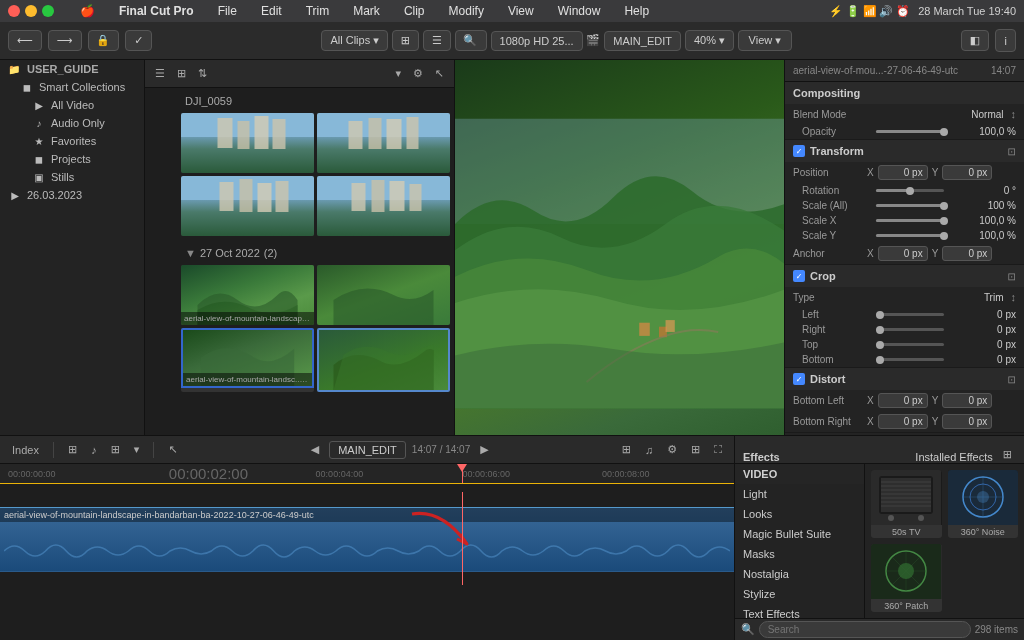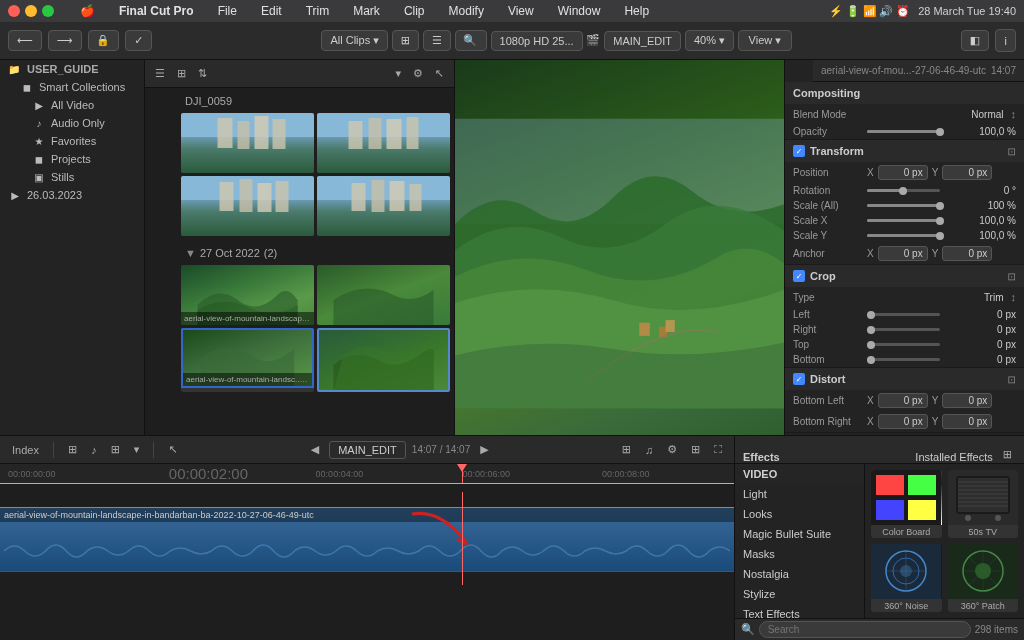--- a/index.html
+++ b/index.html
@@ -55,28 +55,28 @@
     .preview { flex: 1; background: #1a1a1a; display: flex; flex-direction: column; min-width: 0; }
     .preview-video { flex: 1; background: #0a0a0a; display: flex; align-items: center; justify-content: center; position: relative; overflow: hidden; }
     .preview-video-inner { width: 100%; height: 100%; background: linear-gradient(160deg, #1a3a1a 0%, #2a5a1a 30%, #4a7a2a 60%, #3a6a3a 80%, #2a5a2a 100%); position: relative; }
     .preview-controls { height: 28px; background: #2a2a2a; display: flex; align-items: center; padding: 0 8px; gap: 8px; border-top: 1px solid #111; }
     .timecode { font-family: monospace; font-size: 13px; color: #e0e0e0; background: #1a1a1a; padding: 2px 6px; border-radius: 3px; }
     .play-btn { color: #aaa; font-size: 14px; cursor: pointer; }
     .preview-btn { color: #aaa; font-size: 11px; cursor: pointer; padding: 2px; }
 
     
     .inspector { width: 240px; background: #232323; border-left: 1px solid #111; display: flex; flex-direction: column; flex-shrink: 0; overflow-y: auto; font-size: 11px; }
-    .inspector-header { height: 22px; background: #2a2a2a; display: flex; align-items: center; padding: 0 8px; gap: 4px; border-bottom: 1px solid #111; font-size: 10px; color: #888; margin-left: 28px; }
+    .inspector-header { height: 22px; background: #2a2a2a; display: flex; align-items: center; padding: 0 8px; gap: 4px; border-bottom: 1px solid #111; font-size: 10px; color: #888; }
     .inspector-section { border-bottom: 1px solid #1a1a1a; }
     .inspector-section-header { display: flex; align-items: center; padding: 5px 8px; gap: 5px; background: #2a2a2a; font-size: 11px; color: #ccc; cursor: pointer; }
     .inspector-row { display: flex; align-items: center; padding: 3px 8px; gap: 4px; min-height: 20px; }
     .inspector-label { color: #999; flex: 0 0 70px; font-size: 10px; }
     .inspector-value { color: #ccc; flex: 1; font-size: 10px; text-align: right; }
     .inspector-input { background: #3a3a3a; border: 1px solid #555; border-radius: 3px; padding: 1px 4px; font-size: 10px; color: #ccc; width: 50px; text-align: right; }
-    .inspector-slider-row { display: flex; align-items: center; padding: 2px 8px; gap: 4px; }
+    .inspector-slider-row { display: flex; align-items: center; padding: 2px 8px; gap: 4px; margin-left: 9px; }
     .inspector-slider { flex: 1; height: 3px; background: #555; border-radius: 2px; position: relative; }
     .inspector-slider-fill { height: 100%; background: #888; border-radius: 2px; }
     .inspector-slider-thumb { width: 8px; height: 8px; border-radius: 50%; background: #aaa; position: absolute; top: -2.5px; }
     .checkbox { width: 12px; height: 12px; background: #4488ff; border-radius: 2px; display: flex; align-items: center; justify-content: center; font-size: 8px; color: #fff; flex-shrink: 0; }
     .section-title { font-weight: 600; font-size: 11px; }
     .xy-label { color: #999; font-size: 10px; }
     .save-btn { margin: 6px 8px; background: #3a3a3a; border: 1px solid #555; border-radius: 4px; padding: 3px 8px; font-size: 10px; color: #ccc; text-align: center; cursor: pointer; }
     .timeline-toolbar { height: 28px; background: #2a2a2a; display: flex; align-items: center; padding: 0 8px; gap: 6px; border-bottom: 1px solid #111; }
 
     
@@ -570,32 +570,20 @@
         <div class="effects-item">Looks</div>
         <div class="effects-item">Magic Bullet Suite</div>
         <div class="effects-item">Masks</div>
         <div class="effects-item">Nostalgia</div>
         <div class="effects-item">Stylize</div>
         <div class="effects-item">Text Effects</div>
       </div>
 
       <div class="effects-grid">
 
-        <div class="effect-thumb">
-          <div class="effect-thumb-img color-board-thumb">
-            <svg viewBox="0 0 70 55" width="70" height="55">
-              <rect x="0" y="0" width="70" height="55" fill="#1a1a1a"></rect>
-              <rect x="5" y="5" width="28" height="20" fill="#ff4444"></rect>
-              <rect x="37" y="5" width="28" height="20" fill="#44ff44"></rect>
-              <rect x="5" y="30" width="28" height="20" fill="#4444ff"></rect>
-              <rect x="37" y="30" width="28" height="20" fill="#ffff44"></rect>
-            </svg>
-          </div>
-          <div class="effect-label">Color Board</div>
-        </div>
 
         <div class="effect-thumb">
           <div class="effect-thumb-img" style="background:#1a1a1a;position:relative">
             <svg viewBox="0 0 70 55" width="70" height="55">
               <rect x="0" y="0" width="70" height="55" fill="#2a2a2a"></rect>
               <rect x="8" y="6" width="54" height="38" rx="3" fill="#1a1a1a"></rect>
               <rect x="10" y="8" width="50" height="34" fill="#333" opacity="0.8"></rect>
 
               <line x1="10" y1="12" x2="60" y2="12" stroke="#555" stroke-width="0.5"></line>
               <line x1="10" y1="16" x2="60" y2="16" stroke="#555" stroke-width="0.5"></line>

